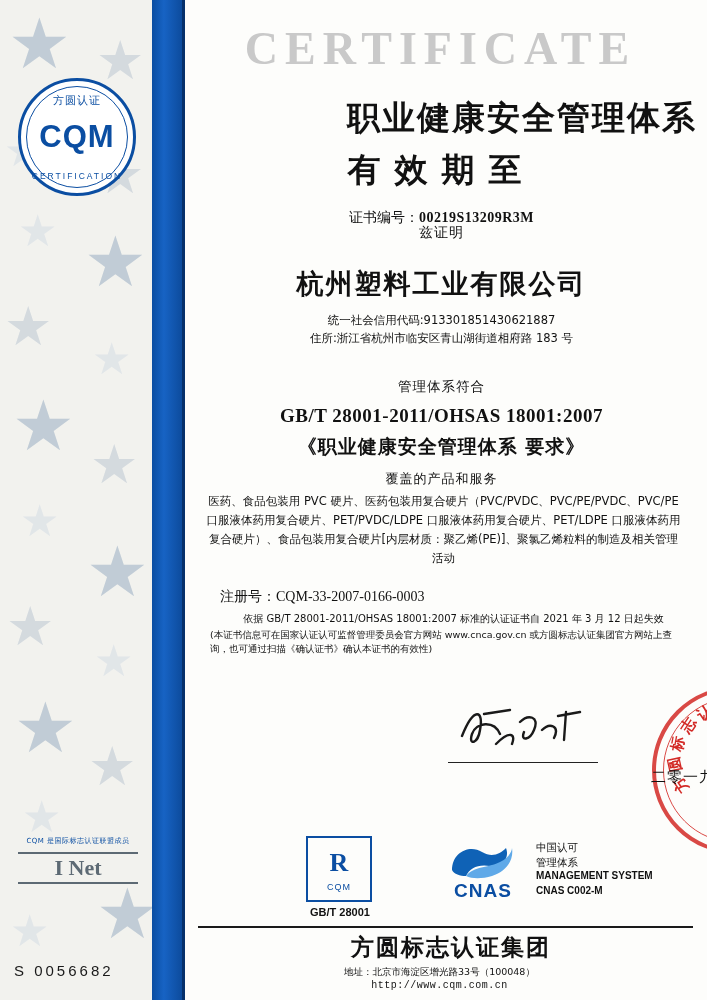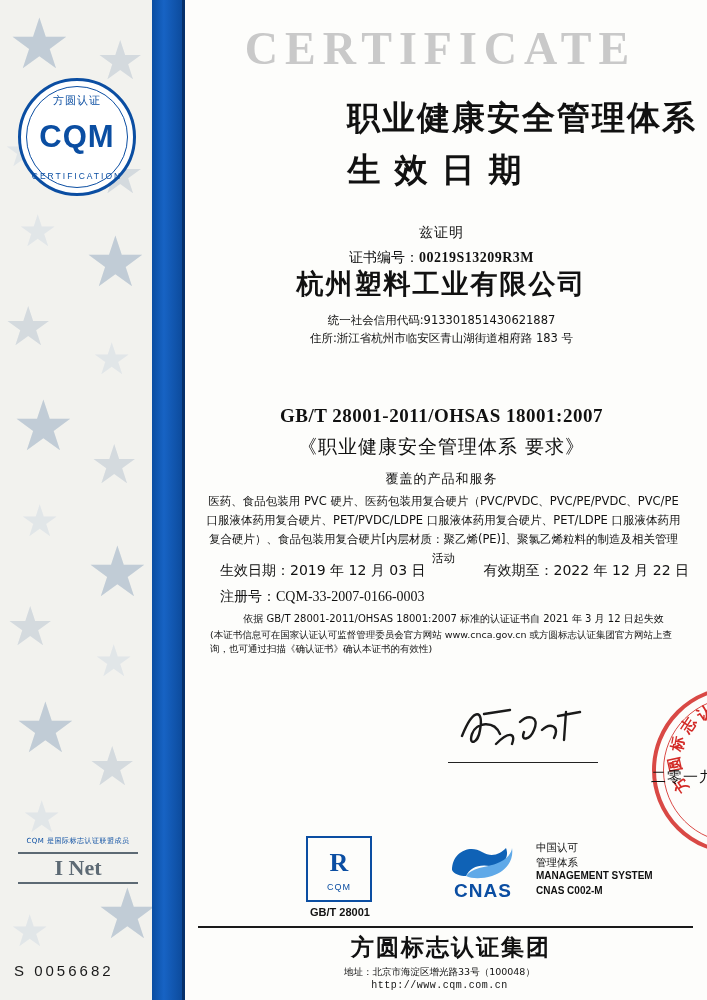--- a/index.html
+++ b/index.html
@@ -109,21 +109,20 @@
   .title-cn2{
     position:absolute;left:0;right:10px;top:148px;text-align:center;
     font-size:33px;font-weight:bold;color:#111;
     letter-spacing:14px;
     font-family:"DejaVu Sans", sans-serif;
   }
   .cert-no{
     position:absolute;left:0;right:10px;top:209px;text-align:center;
     font-size:14px;color:#111;
     font-family:"DejaVu Sans", sans-serif;
-    margin-top:40px;
   }
   .cert-no .num{font-family:"Liberation Serif", serif;font-weight:bold;letter-spacing:.5px;}
   .hereby{
     position:absolute;left:0;right:10px;top:224px;text-align:center;
     font-size:14px;color:#111;letter-spacing:1px;
     font-family:"DejaVu Sans", sans-serif;
   }
   .company{
     position:absolute;left:0;right:10px;top:266px;text-align:center;
     font-size:27px;font-weight:bold;color:#111;letter-spacing:2px;
@@ -142,21 +141,21 @@
     font-size:13.5px;color:#111;letter-spacing:1px;
     font-family:"DejaVu Sans", sans-serif;
   }
   .std{
     position:absolute;left:0;right:10px;top:405px;text-align:center;
     font-size:19px;font-weight:bold;color:#111;letter-spacing:.5px;
     font-family:"Liberation Serif", serif;
   }
   .std-cn{
     position:absolute;left:0;right:10px;top:434px;text-align:center;
-    font-size:19px;font-weight:normal;color:#111;letter-spacing:1px;
+    font-size:19px;font-weight:bold;color:#111;letter-spacing:1px;
     font-family:"DejaVu Sans", sans-serif;
   }
   .scope-title{
     position:absolute;left:0;right:10px;top:470px;text-align:center;
     font-size:13px;color:#111;letter-spacing:1px;
     font-family:"DejaVu Sans", sans-serif;
   }
   .scope-body{
     position:absolute;left:18px;right:24px;top:492px;text-align:center;
     font-size:11.5px;line-height:19px;color:#111;
@@ -315,46 +314,39 @@
     </div>
 
     <div class="serial">S  0056682</div>
   </div>
 
   <div class="content">
 
     <div class="cert-word">CERTIFICATE</div>
 
     <div class="title-cn">职业健康安全管理体系</div>
-    <div class="title-cn2">生效日期</div>
+    <div class="title-cn2">有效期至</div>
 
     <div class="cert-no">
       <span>证书编号：</span><span class="num">00219S13209R3M</span>
     </div>
 
     <div class="hereby">兹证明</div>
     <div class="company">杭州塑料工业有限公司</div>
 
     <div class="meta l1">统一社会信用代码:913301851430621887</div>
     <div class="meta l2">住所:浙江省杭州市临安区青山湖街道相府路 183 号</div>
 
+    <div class="conform">管理体系符合</div>
     <div class="std">GB/T 28001-2011/OHSAS 18001:2007</div>
     <div class="std-cn">《职业健康安全管理体系  要求》</div>
 
     <div class="scope-title">覆盖的产品和服务</div>
     <div class="scope-body">医药、食品包装用 PVC 硬片、医药包装用复合硬片（PVC/PVDC、PVC/PE/PVDC、PVC/PE 口服液体药用复合硬片、PET/PVDC/LDPE 口服液体药用复合硬片、PET/LDPE 口服液体药用复合硬片）、食品包装用复合硬片[内层材质：聚乙烯(PE)]、聚氯乙烯粒料的制造及相关管理活动</div>
 
-    <div class="dates">
-      <div>
-        <span>生效日期：</span><span>2019 年 12 月 03 日</span>
-      </div>
-      <div>
-        <span>有效期至：</span><span>2022 年 12 月 22 日</span>
-      </div>
-    </div>
 
     <div class="reg">
       <span>注册号：</span><span class="v">CQM-33-2007-0166-0003</span>
     </div>
 
     <div class="note1">依据 GB/T 28001-2011/OHSAS 18001:2007 标准的认证证书自 2021 年 3 月 12 日起失效</div>
     <div class="note2">(本证书信息可在国家认证认可监督管理委员会官方网站 www.cnca.gov.cn 或方圆标志认证集团官方网站上查询，也可通过扫描《确认证书》确认本证书的有效性)</div>
 
     <svg class="signature" viewBox="0 0 130 60">
       <path d="M8 36 C20 6, 30 10, 26 30 C24 44, 14 46, 18 34 C22 22, 40 20, 46 34 M30 14 L56 10 M42 44 C56 30, 62 34, 58 44 M66 22 C74 14, 86 16, 80 30 C76 40, 66 42, 70 32 M88 30 C96 22, 106 26, 100 38 M104 16 L126 12 M112 12 L110 40" fill="none" stroke="#1a1a1a" stroke-width="2.4" stroke-linecap="round"></path>

